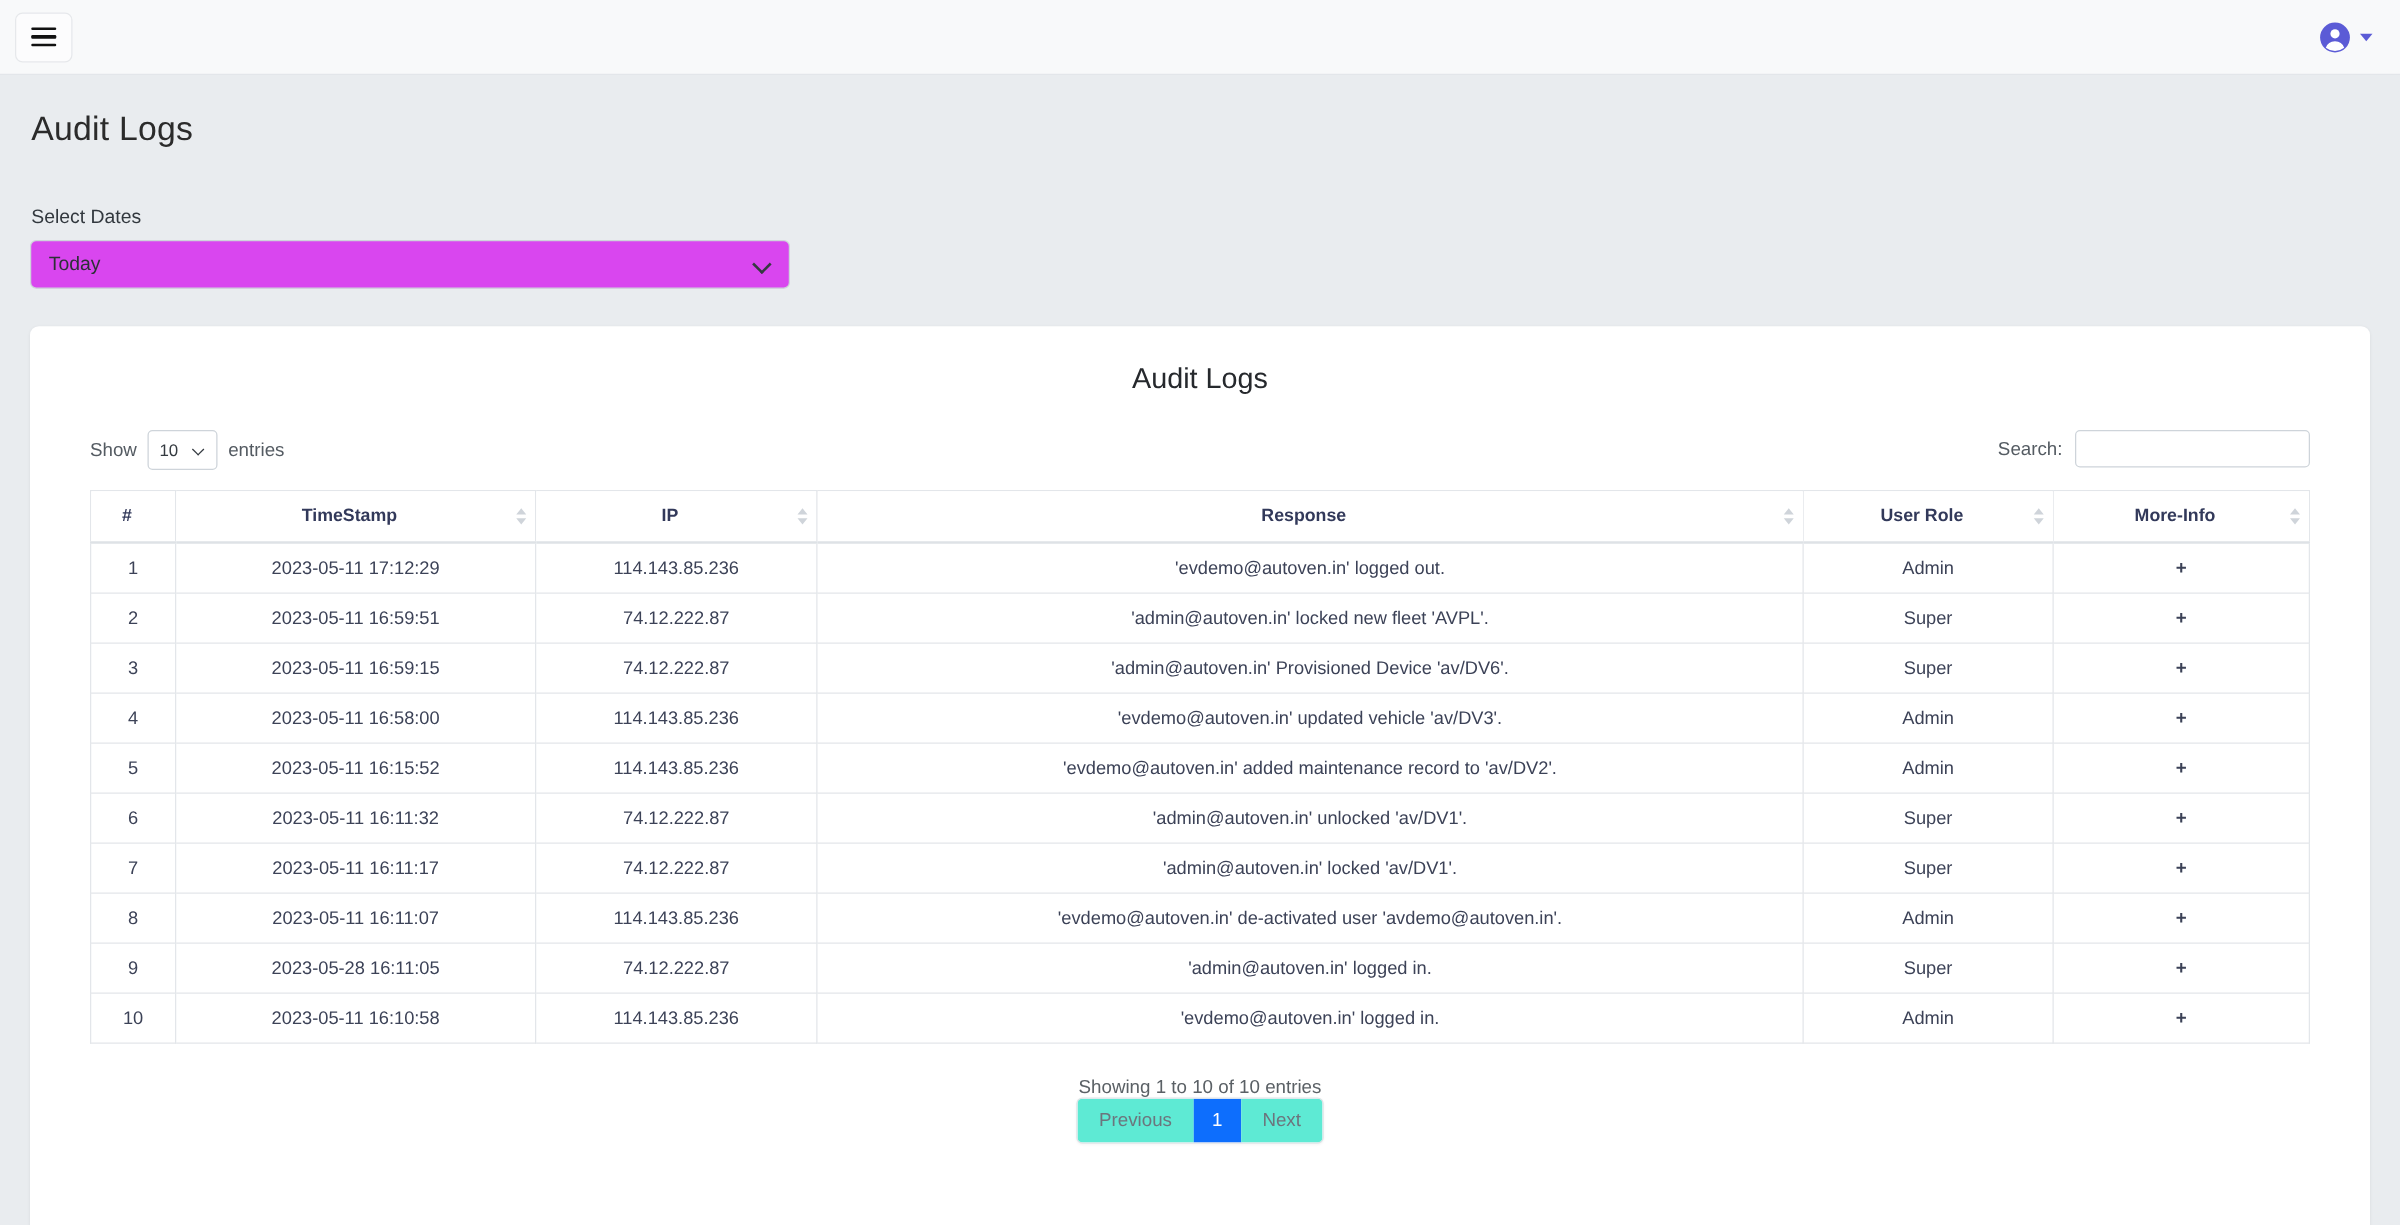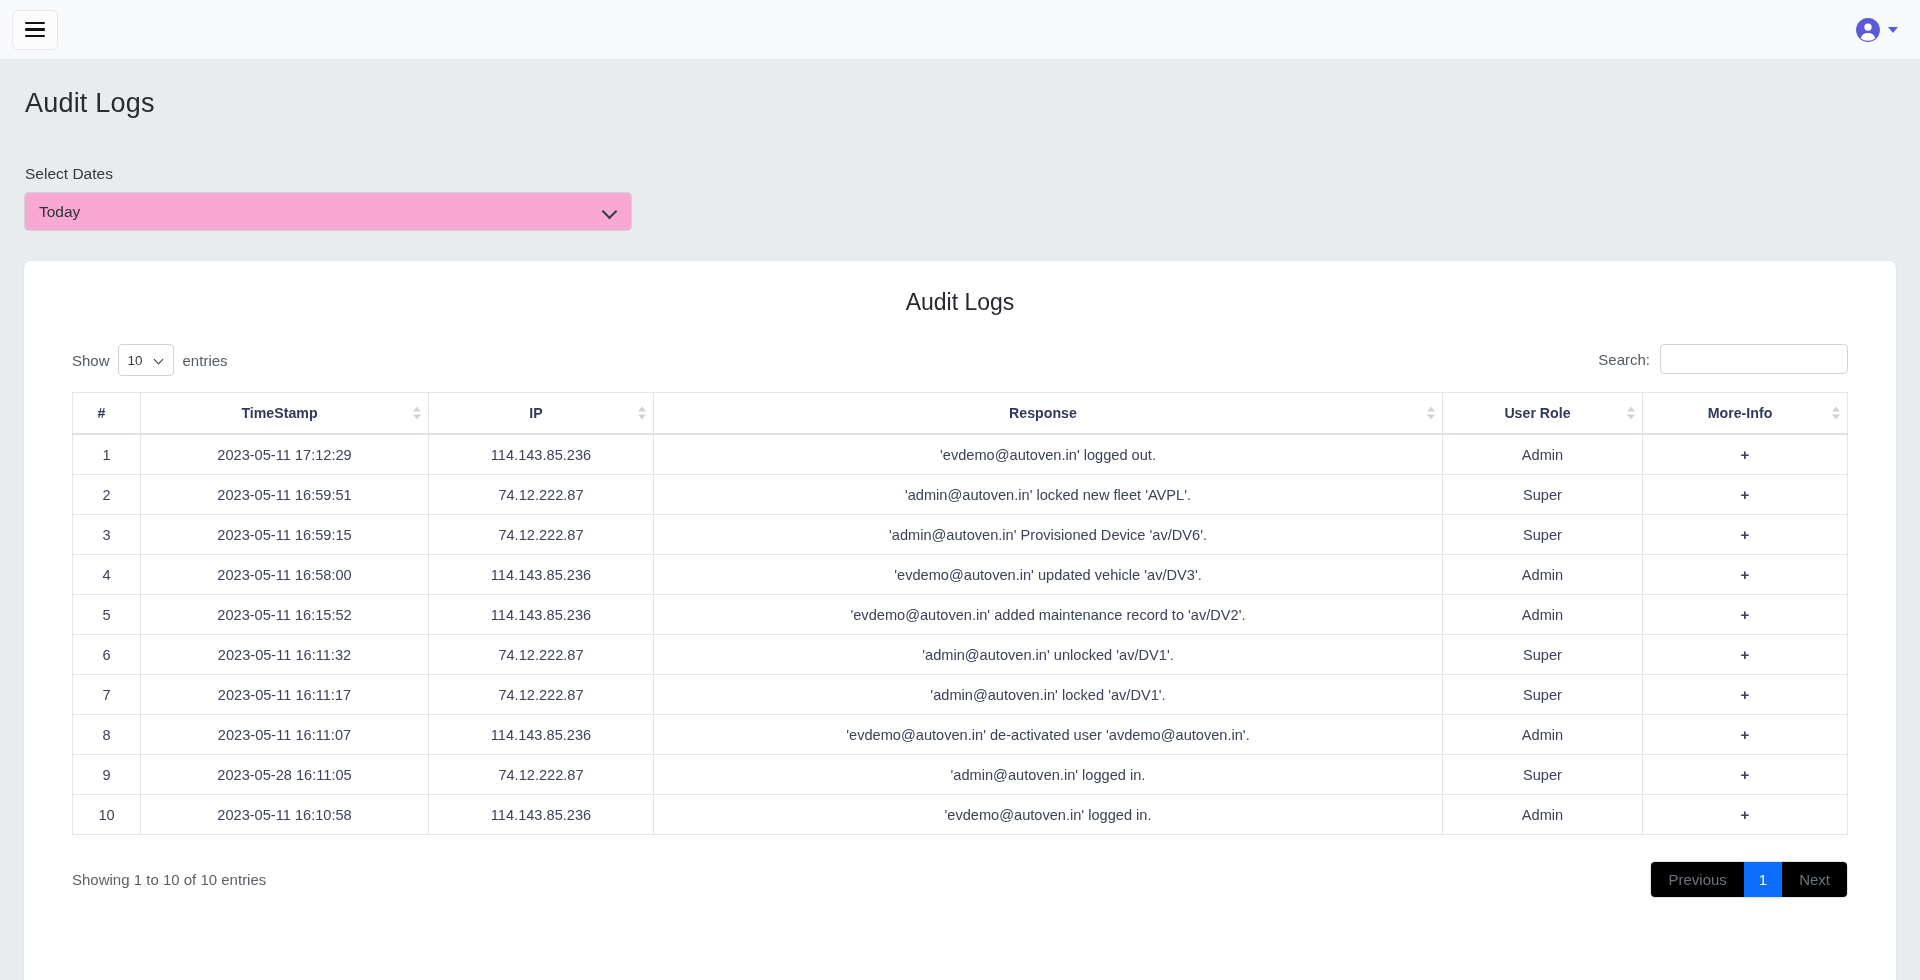--- a/index.html
+++ b/index.html
@@ -57,21 +57,21 @@
     letter-spacing: .2px;
   }
   .field-label {
     font-size: 15.5px;
     color: #32383e;
     margin: 46px 0 9px 1px;
   }
   .date-select {
     position: relative;
     width: 608px; height: 39px;
-    background: #f9a8d4;
+    background: #d946ef;
     border: 1px solid #ced4da;
     border-radius: 5px;
     display: flex; align-items: center;
     padding: 0 14px;
     font-size: 15.5px;
     color: #2c3136;
     cursor: pointer;
   }
   .date-select .chev {
     position: absolute; right: 16px; top: 13px;
@@ -186,36 +186,37 @@
   .col-role  { width: 200px; }
   .col-info  { width: 205px; }
   .plus-cell { font-weight: 700; font-size: 15px; cursor: pointer; }
 
   
   .table-footer {
     display: flex;
     align-items: center;
     justify-content: space-between;
     margin-top: 26px;
+    flex-direction: column;
   }
   .info-text { font-size: 15px; color: #5b6166; }
   .pagination {
     display: flex;
     border: 1px solid #e0e3e7;
     border-radius: 5px;
     overflow: hidden;
     box-shadow: 0 1px 2px rgba(0,0,0,.04);
     background: #fff;
   }
   .pagination .pg {
     padding: 9px 17px;
     font-size: 15px;
     color: #6c757d;
     cursor: pointer;
-    background: #000000;
+    background: #5eead4;
   }
   .pagination .pg.active {
     background: #0d6efd;
     color: #fff;
     padding: 9px 15px;
   }
 </style>
 </head>
 <body>
 

